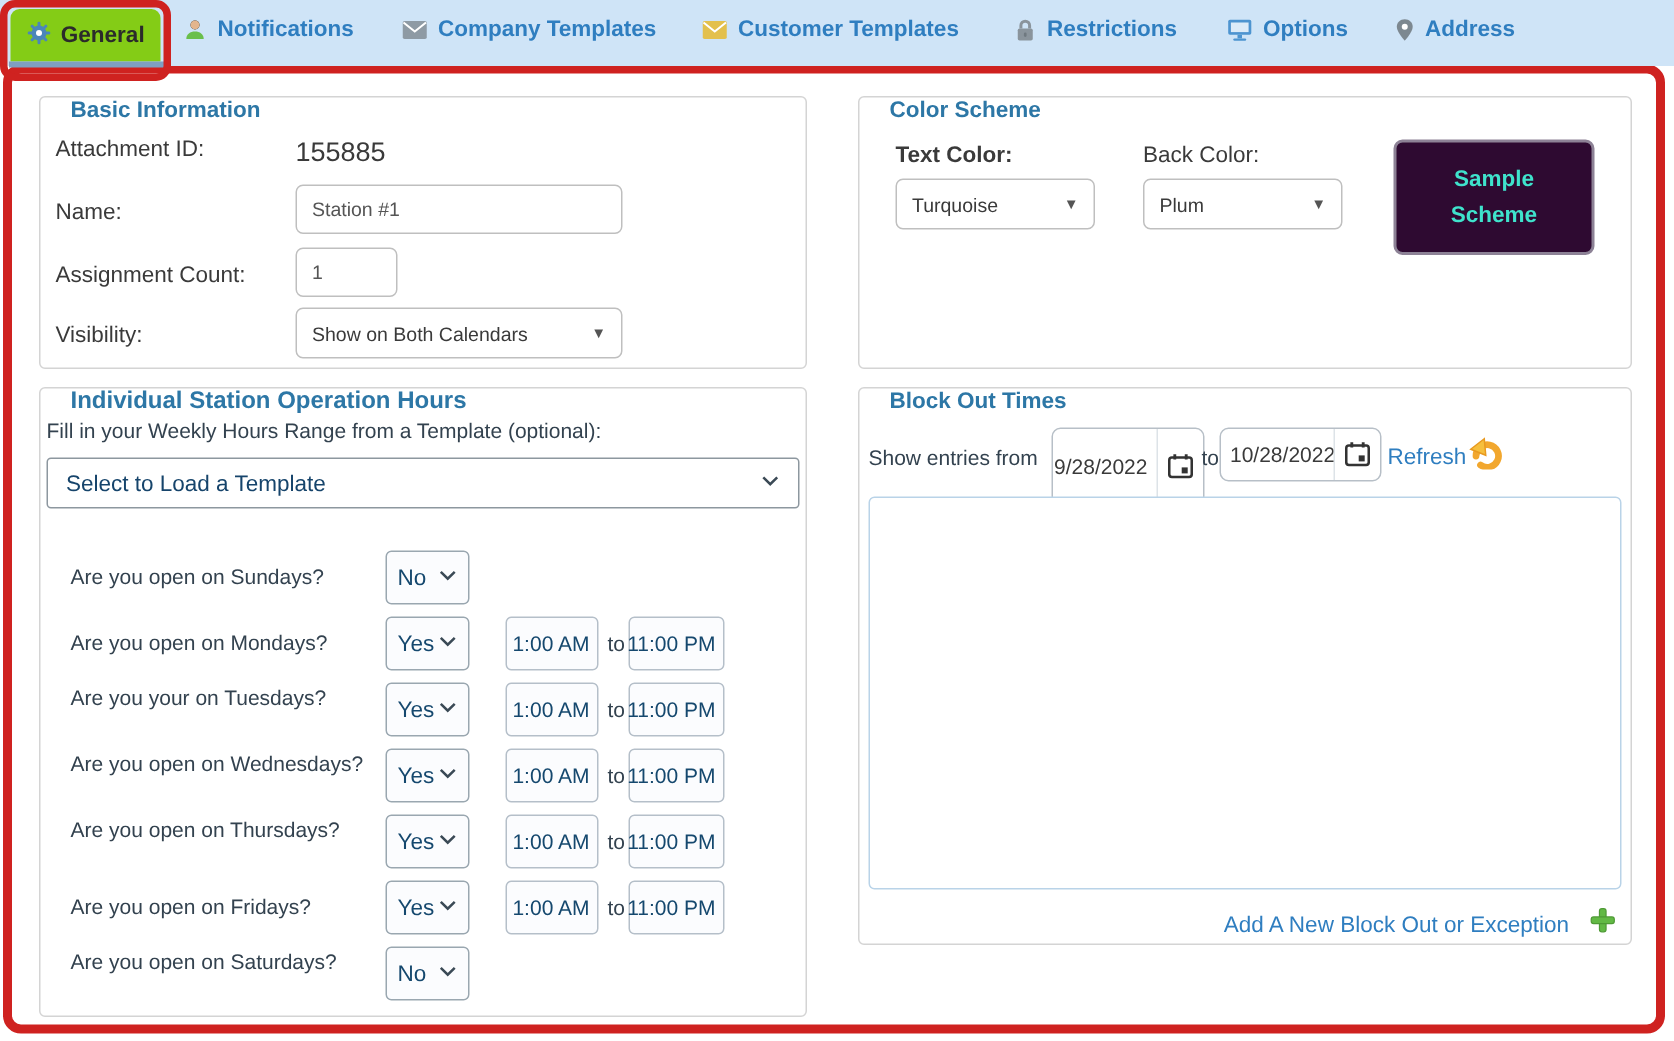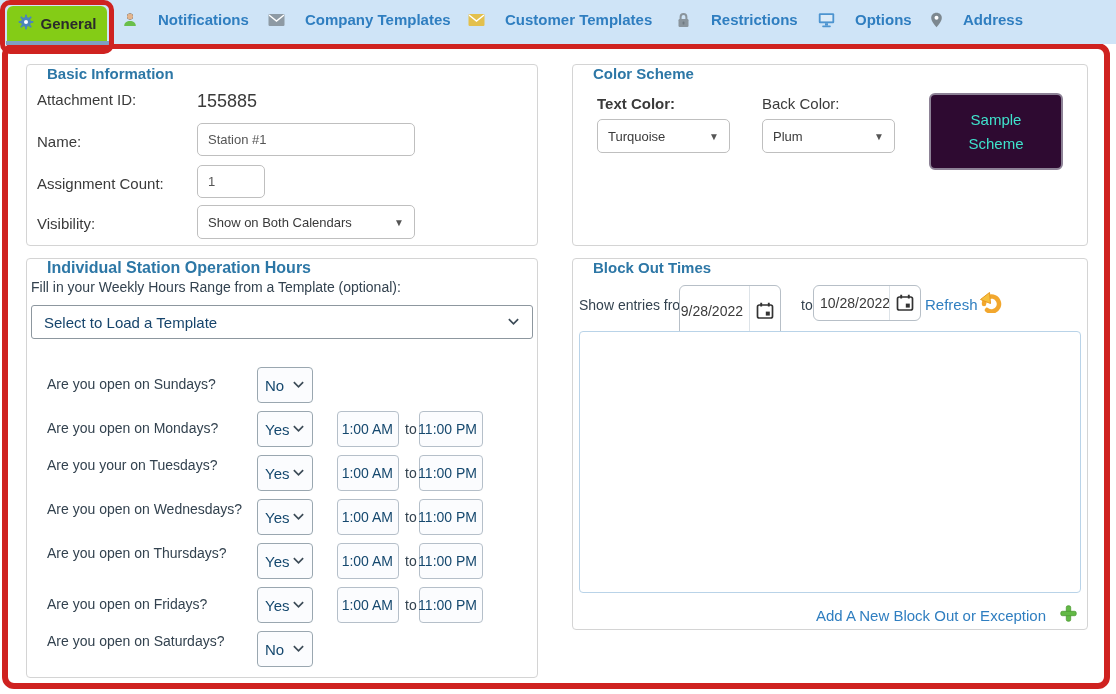--- a/index.html
+++ b/index.html
@@ -9,21 +9,21 @@
     font-family:"Liberation Sans", sans-serif;
     background:#fff;
     overflow:hidden;
   }
   
   .tabbar {
     position:absolute; left:0; top:0; width:1116px; height:44px;
     background:#cfe4f7; z-index:2;
   }
   .tab {
-    position:absolute; top:11px; display:flex; align-items:center; gap:20px;
+    position:absolute; top:11px; display:flex; align-items:center; gap:7px;
     font-size:15px; font-weight:bold; color:#2f7ec0; cursor:pointer; white-space:nowrap;
   }
   .tab svg { display:block; }
   .tab-general {
     position:absolute; left:7px; top:6px; width:100px; height:35px;
     background:#84cc16; border-radius:6px 6px 0 0; z-index:4;
     display:flex; align-items:center; justify-content:center; gap:7px;
     font-size:15px; font-weight:bold; color:#2b2b2b; cursor:pointer;
   }
   .tab-underline {
@@ -65,21 +65,21 @@
   .dd {
     border:1px solid #bfbfbf; border-radius:5px; background:#fff;
     display:flex; align-items:center; justify-content:space-between;
     padding:0 10px; font-size:13px; color:#3a3a3a; cursor:pointer; white-space:nowrap;
   }
   .dd .caret { font-size:10px; color:#555; margin-left:8px; }
   
   .sample-box {
     border-radius:6px; border:2px solid #8d8296;
     display:flex; align-items:center; justify-content:center; text-align:center;
-    font-size:15px; font-weight:normal; line-height:1.55; padding:0 22px;
+    font-size:15px; font-weight:bold; line-height:1.55; padding:0 22px;
   }
   
   .hours-text { font-size:14px; color:#33424f; }
   .template-select {
     border:1px solid #8d979f; border-radius:3px; background:#fff;
     display:flex; align-items:center; justify-content:space-between;
     padding:0 12px; font-size:15px; color:#16446b; cursor:pointer;
   }
   .day-row { left:0; right:0; height:36px; }
   .day-label {
@@ -326,21 +326,21 @@
             </svg></span>
         </div>
       </div>
     </div>
 </fieldset>
 
 <fieldset class="fs-blockout">
   <legend>Block Out Times</legend>
   <span class="hours-text" style="left:6px; top:38px;">Show entries from</span>
 
-  <div class="date-field" style="left:106px; top:26px; width:102px; height:52px;text-align:center;">
+  <div class="date-field" style="left:128px; top:26px; width:102px; height:52px;text-align:center;">
     <span class="date-text">9/28/2022</span>
     <span class="cal-btn">
         <svg width="20" height="20" viewBox="0 0 20 20">
           <rect x="2.5" y="4" width="15" height="13" rx="1.8" fill="none" stroke="#333" stroke-width="1.7"></rect>
           <line x1="6.2" y1="1.8" x2="6.2" y2="5.4" stroke="#333" stroke-width="1.9"></line>
           <line x1="13.8" y1="1.8" x2="13.8" y2="5.4" stroke="#333" stroke-width="1.9"></line>
           <rect x="10.8" y="10.6" width="4" height="4" fill="#333"></rect>
         </svg>
       </span>
   </div>

